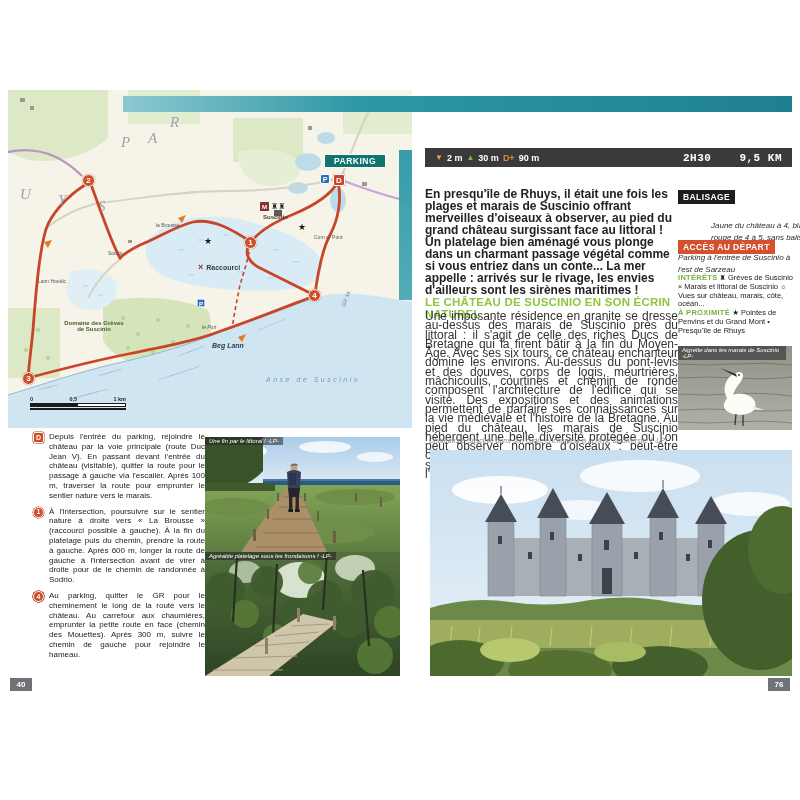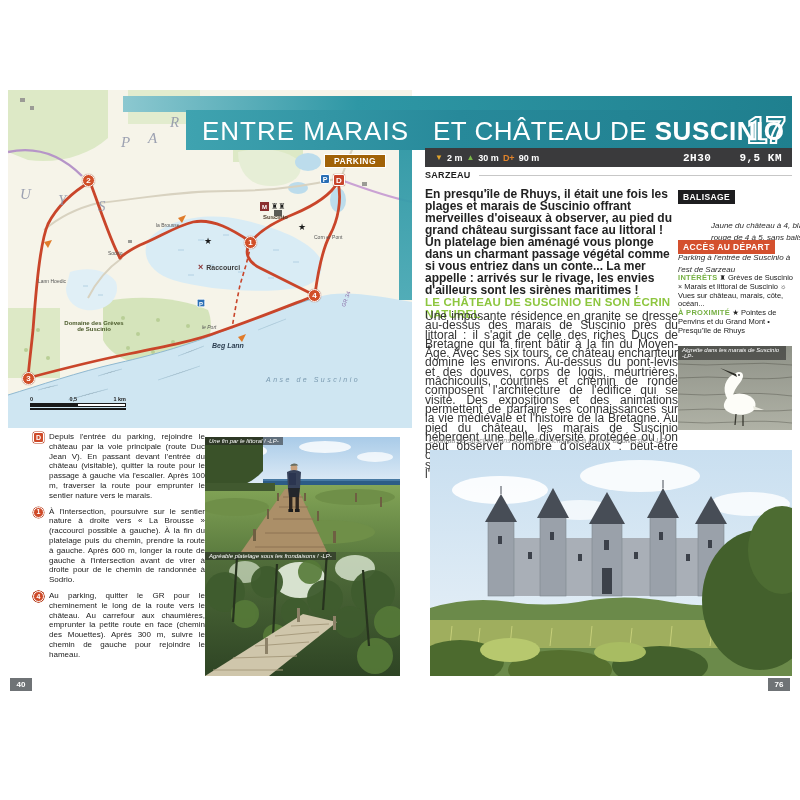--- a/index.html
+++ b/index.html
@@ -71,21 +71,21 @@
   .photo-cap { position:absolute; top:0; left:0; background:rgba(35,35,35,.55); color:#fff;
                font-style:italic; font-size:6px; padding:1px 4px; max-width:95%; }
   .pagenum { width:22px; height:13px; background:#6f7376; color:#fff; font-size:8px;
              font-weight:bold; display:flex; align-items:center; justify-content:center; }
 
   
   .map { left:0; top:2px; width:404px; height:338px; overflow:hidden; background:#f6f4e9; }
   .map .ml { position:absolute; color:#555; font-size:5px; white-space:nowrap; }
   .map .big-letter { font-family:"Liberation Serif", serif; font-style:italic; font-size:15px;
                      color:#8d93a8; opacity:.85; }
-  .parking-box { left:316px; top:64px; width:62px; height:14px; background:#a16207; color:#fff;
+  .parking-box { left:316px; top:64px; width:62px; height:14px; background:#0f766e; color:#fff;
                  font-weight:bold; font-size:8.5px; display:flex; align-items:center;
                  justify-content:center; letter-spacing:.5px; border:1px solid #fff; }
   .picon { width:10px; height:10px; background:#2a6fb5; color:#fff; font-size:7px; font-weight:bold;
            display:flex; align-items:center; justify-content:center; border-radius:2px; border:1px solid #fff; }
   .wp { width:13px; height:13px; border-radius:50%; background:#d14f28; color:#fff; font-weight:bold;
         font-size:8px; display:flex; align-items:center; justify-content:center;
         border:1.5px solid #fff; box-shadow:0 0 1px #943517; }
   .dmark { width:12px; height:12px; border-radius:2px; background:#c8442a; color:#fff; font-weight:bold;
            font-size:8px; display:flex; align-items:center; justify-content:center;
            border:1.5px solid #fff; box-shadow:0 0 1px #943517; }
@@ -252,46 +252,37 @@
       </div>
       <div class="scale-line">
           <div class="b"></div>
           <div class="w"></div>
         </div>
       <div class="scale-sub"></div>
     </div>
   </div>
 
   <div class="abs top-strip"></div>
-  <div class="abs title-band">
-    <span class="title-left">ENTRE MARAIS</span>
-    <span class="title-right"><span>ET CHÂTEAU DE </span><b>SUSCINIO</b></span>
-    <span class="trail-num">17</span>
-  </div>
   <div class="abs map-edge"></div>
 
   <div class="abs stats">
     <div class="grp">
       <span class="tri-down">▼</span>
       <span>2 m</span>
       <span class="tri-up">▲</span>
       <span>30 m</span>
       <span class="dplus">D+</span>
       <span>90 m</span>
     </div>
     <div class="spacer"></div>
     <span class="stat-big">2h30</span>
     <div style="width:28px;"></div>
     <span class="stat-big">9,5 km</span>
   </div>
 
-  <div class="abs sarzeau-row">
-    <span class="sarzeau">SARZEAU</span>
-    <div class="sarzeau-rule"></div>
-  </div>
 
   <div class="abs intro">En presqu'île de Rhuys, il était une fois les plages et marais de Suscinio offrant merveilles d'oiseaux à observer, au pied du grand château surgissant face au littoral ! Un platelage bien aménagé vous plonge dans un charmant passage végétal comme si vous entriez dans un conte... La mer appelle : arrivés sur le rivage, les envies d'ailleurs sont les sirènes maritimes !</div>
   <div class="abs art-heading">LE CHÂTEAU DE SUSCINIO EN SON ÉCRIN NATUREL</div>
   <div class="abs art-body">Une imposante résidence en granite se dresse au-dessus des marais de Suscinio près du littoral : il s'agit de celle des riches Ducs de Bretagne qui la firent bâtir à la fin du Moyen-Âge. Avec ses six tours, ce château enchanteur domine les environs. Au-dessus du pont-levis et des douves, corps de logis, meurtrières, mâchicoulis, courtines et chemin de ronde composent l'architecture de l'édifice qui se visite. Des expositions et des animations permettent de parfaire ses connaissances sur la vie médiévale et l'histoire de la Bretagne. Au pied du château, les marais de Suscinio hébergent une belle diversité protégée où l'on peut observer nombre d'oiseaux : peut-être observerez-vous la spatule blanche au bec surprenant ou l'élégance noire et blanche de l'avocette au bec recourbé ?</div>
   <div class="abs cap-chateau">Château de Suscinio dans son cadre enchanteur à la riche biodiversité ! -LP-</div>
 
   <div class="abs" style="left:670px; top:98px;">
     <span class="lbl-box balisage-box">BALISAGE</span>
   </div>
   <div class="abs side-italic" style="left:670px; top:132px; width:118px;margin-left:33px;">Jaune du château à 4, blanc-rouge de 4 à 5, sans balisage à partir de 5</div>

